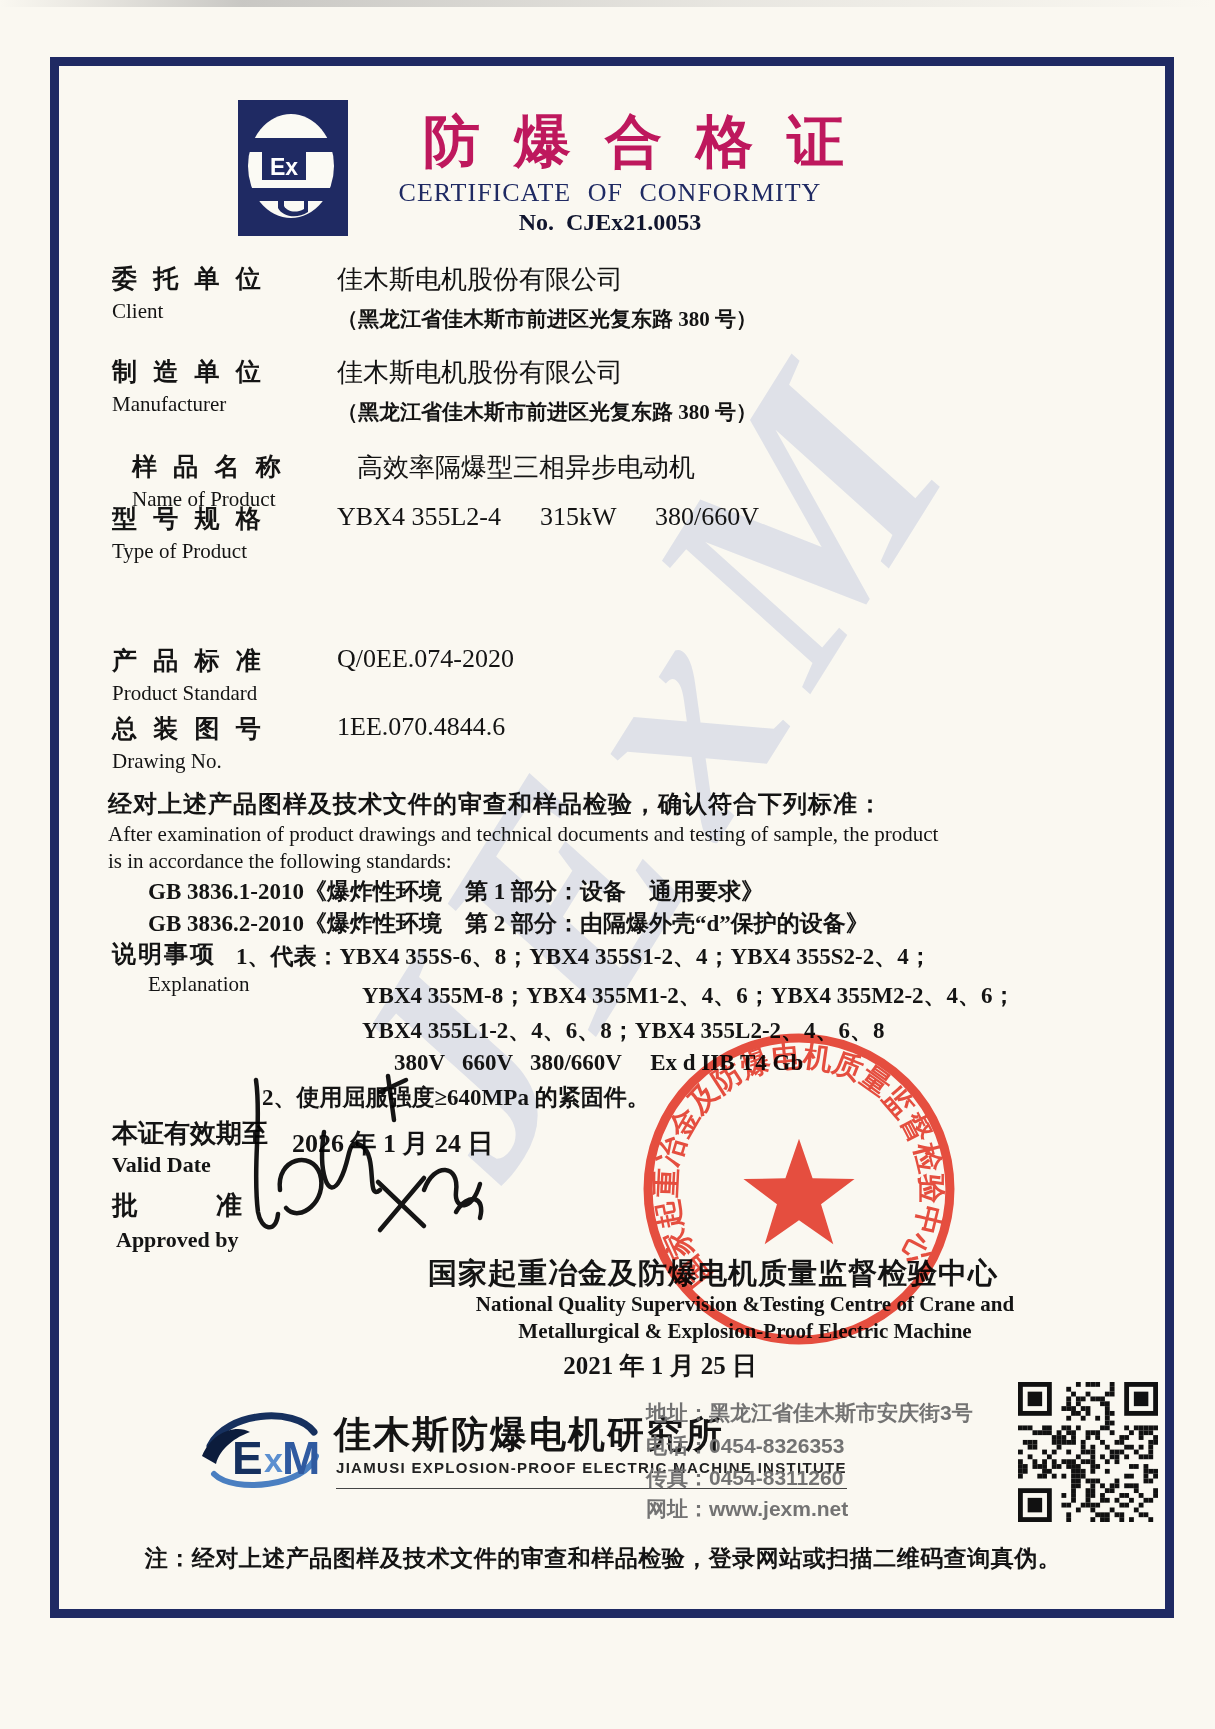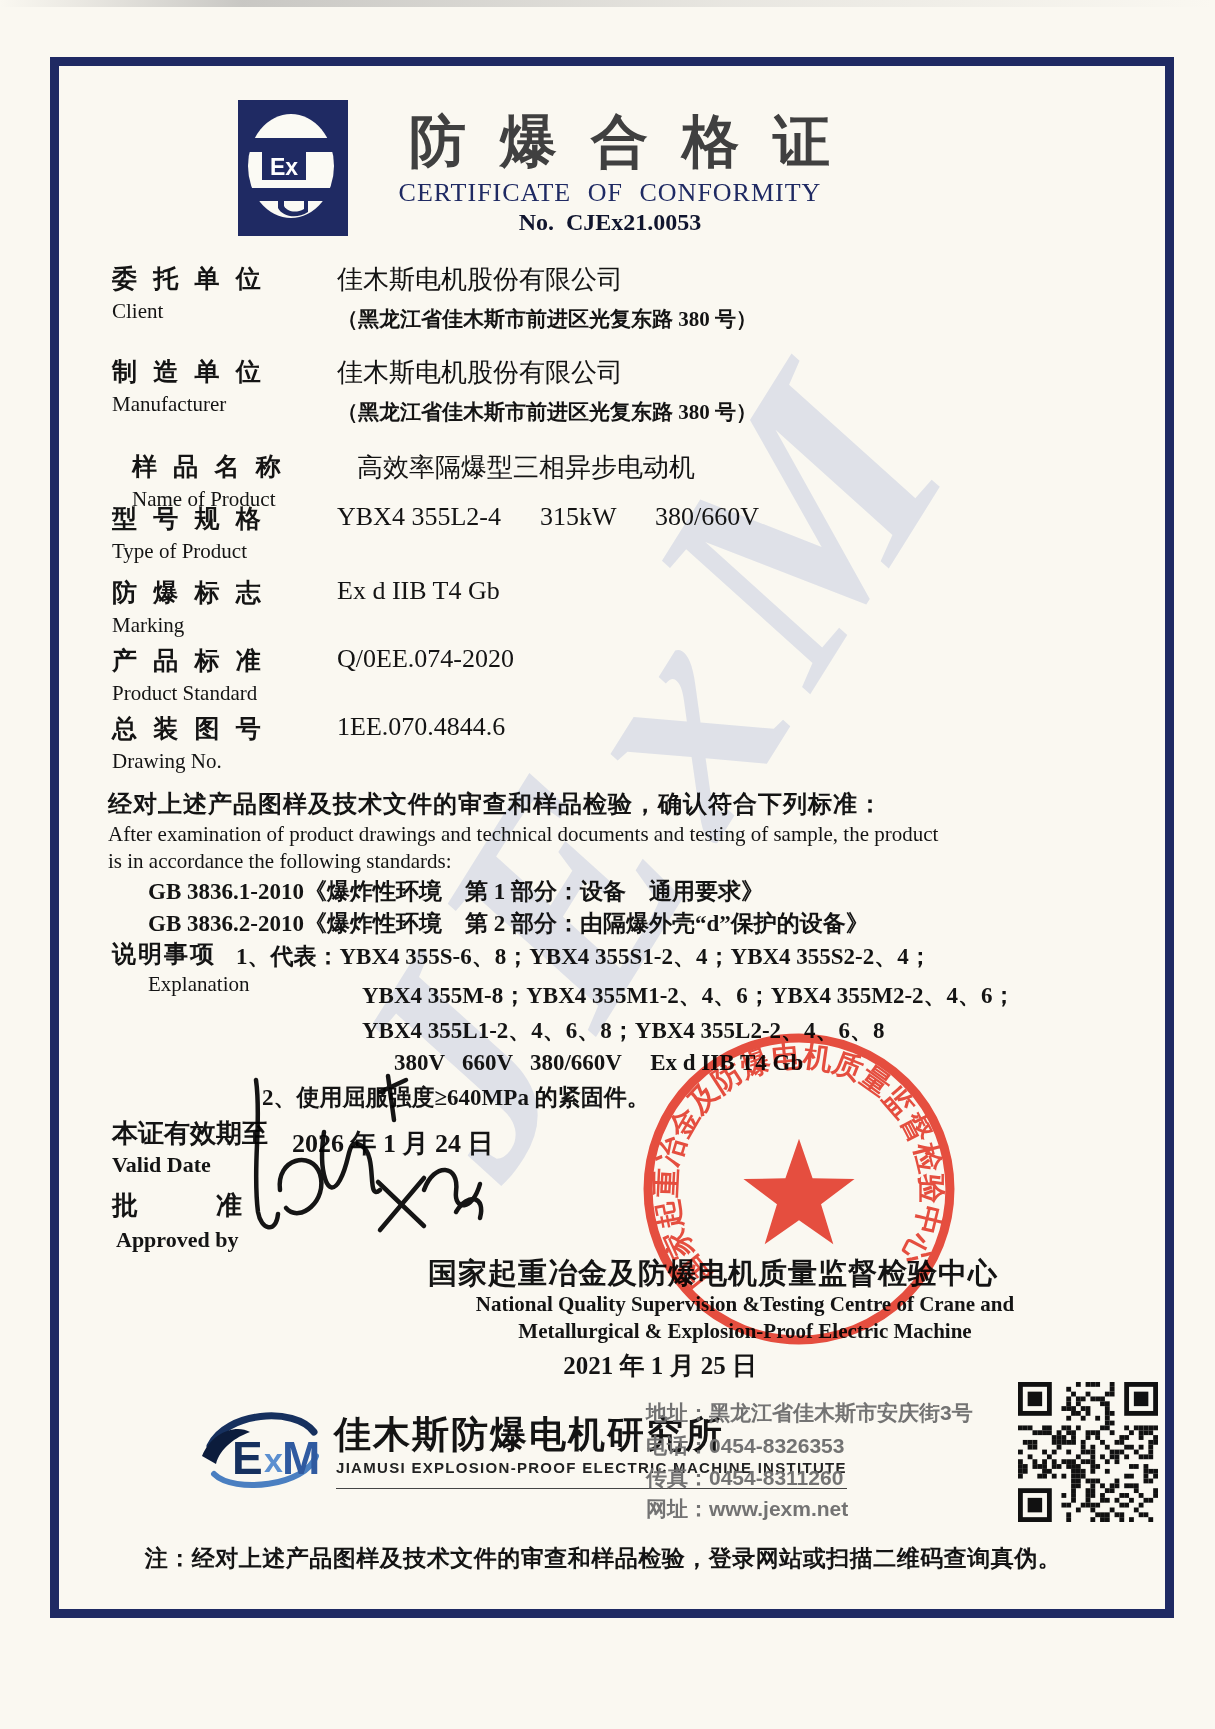--- a/index.html
+++ b/index.html
@@ -25,22 +25,22 @@
     display:flex;align-items:center;justify-content:center;
     transform:rotate(-58deg);
     font-size:300px;font-weight:bold;font-style:italic;
     letter-spacing:28px;
     color:rgba(116,133,202,0.20);
     z-index:0;white-space:nowrap;pointer-events:none;
   }
   .content{position:absolute;inset:0;z-index:2;}
   
   .title-cn{
-    left:375px;top:104px;width:470px;text-align:center;
-    font-size:57px;font-weight:bold;color:#404040;letter-spacing:34px;
+    left:389px;top:104px;width:470px;text-align:center;
+    font-size:57px;font-weight:bold;color:#be185d;letter-spacing:34px;
     white-space:nowrap;text-indent:34px;
   }
   .title-en{
     left:375px;top:178px;width:470px;text-align:center;
     font-size:26px;font-weight:normal;color:#1f2a63;letter-spacing:1px;word-spacing:9px;
     white-space:nowrap;
   }
   .cert-no{
     left:375px;top:209px;width:470px;text-align:center;
     font-size:24px;font-weight:bold;color:#10152e;white-space:pre;
@@ -150,29 +150,20 @@
     <div class="abs frow" style="top:502px;">
       <div class="flabel">
         <div class="fcn">型 号 规 格</div>
         <div class="fen">Type of Product</div>
       </div>
       <div class="fval">
         <div class="fv">YBX4 355L2-4      315kW      380/660V</div>
       </div>
     </div>
 
-    <div class="abs frow" style="top:576px;">
-      <div class="flabel">
-        <div class="fcn">防 爆 标 志</div>
-        <div class="fen">Marking</div>
-      </div>
-      <div class="fval">
-        <div class="fv">Ex d IIB T4 Gb</div>
-      </div>
-    </div>
 
     <div class="abs frow" style="top:644px;">
       <div class="flabel">
         <div class="fcn">产 品 标 准</div>
         <div class="fen">Product Standard</div>
       </div>
       <div class="fval">
         <div class="fv">Q/0EE.074-2020</div>
       </div>
     </div>

